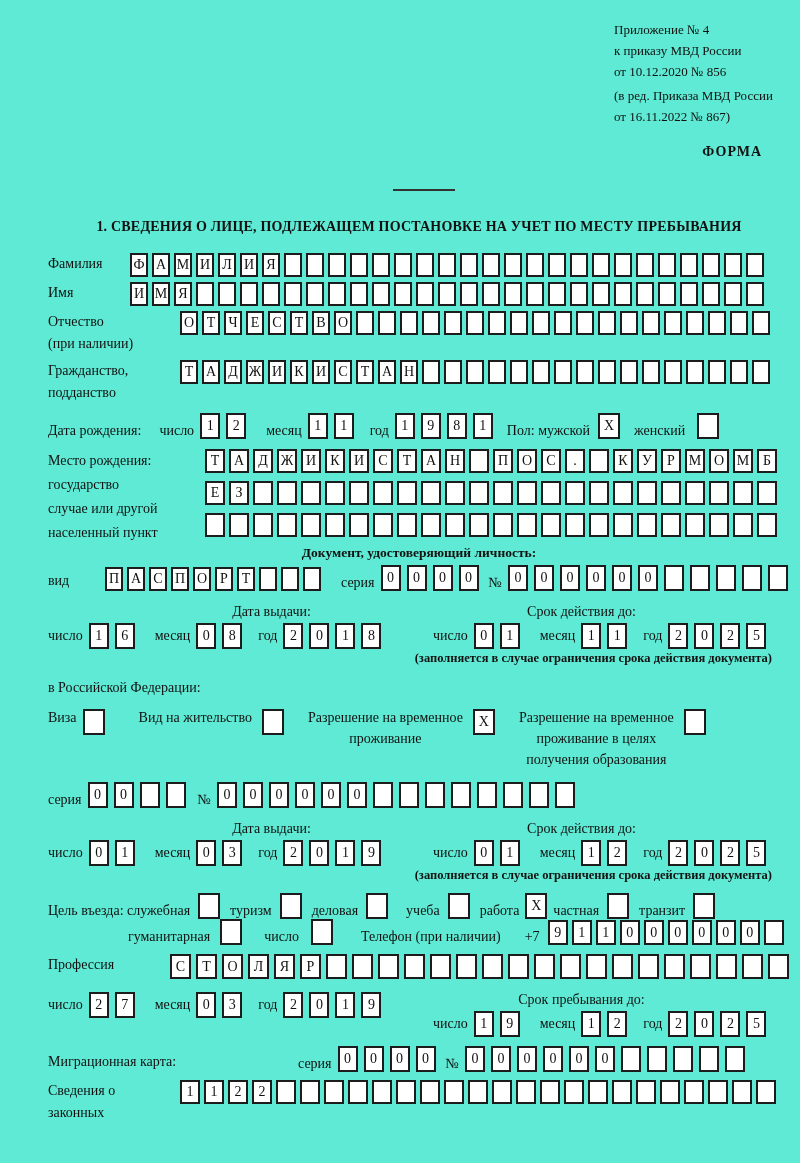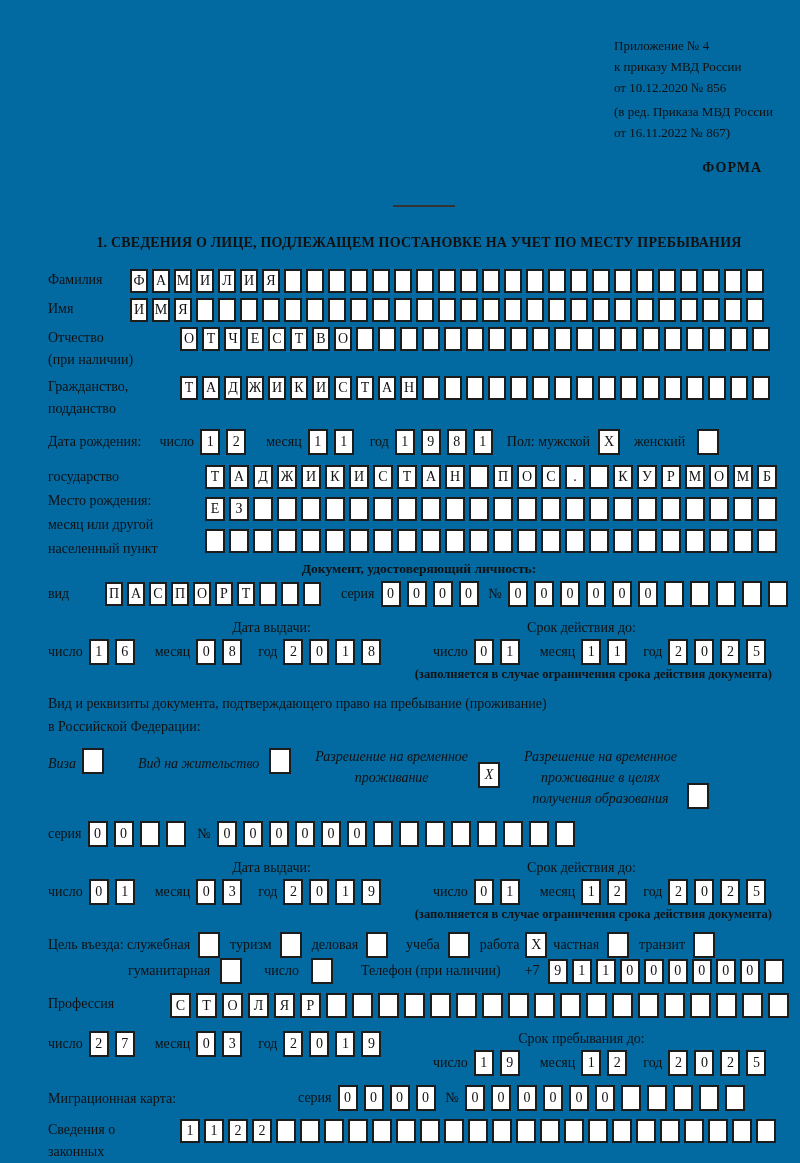--- a/index.html
+++ b/index.html
@@ -1,17 +1,17 @@
 <!DOCTYPE html>
 <html><head>
 <meta charset="utf-8">
 <style>
   html,body{margin:0;padding:0;background:#fff;}
   body{width:800px;height:1163px;color:#111;font-family:"Liberation Serif",serif;font-size:14px;overflow:hidden;}
-  .page{position:relative;box-sizing:border-box;width:800px;height:1163px;padding:36px 10px 0 48px;background:#0369a1;}
+  .page{position:relative;box-sizing:border-box;width:800px;height:1163px;padding:20px 10px 0 48px;background:#5eead4;}
 
   
   .appendix{margin-left:566px;width:200px;font-size:13px;line-height:1.6;}
   .edition{margin-top:4px;}
   .forma{text-align:right;margin:16px 28px 0 0;font-weight:700;font-size:14px;letter-spacing:1px;}
 
   
   .title{text-align:center;font-weight:700;font-size:15px;line-height:1.7;margin-top:14px;letter-spacing:.3px;}
   .uline{display:inline-block;width:62px;height:14px;border-bottom:2px solid #333;margin-left:10px;}
   .sect{margin-top:20px;font-weight:700;font-size:14px;text-align:center;letter-spacing:.2px;}
@@ -26,36 +26,36 @@
   .cells{display:flex;flex-wrap:nowrap;}
   .cells .cell{box-sizing:border-box;display:inline-flex;align-items:center;justify-content:center;
     width:18px;height:24px;border:2px solid #1c1c1c;margin-right:4px;font-size:14px;background:#fff;}
   .cells.c24 .cell{width:20px;}
   .cells.c26 .cell{width:21px;height:25px;margin-right:5px;}
   .cells.num .cell{width:20px;height:26px;margin-right:6px;}
   .cells.ph .cell{width:20px;height:25px;margin-right:4px;}
   .cells.chk .cell{width:22px;height:26px;margin-right:0;}
 
   
-  .inline{display:flex;align-items:center;margin-top:10px;}
+  .inline{display:flex;align-items:flex-end;margin-top:10px;}
   .dl{margin:0 6px 0 0;}
   .ml{margin-left:14px;}
   .ml2{margin-left:10px;}
   .heading-c{font-weight:700;text-align:center;margin-top:8px;font-size:13.5px;}
 
   .dates{display:flex;margin-top:13px;}
   .dcol{width:372px;}
   .dcolR{margin-left:28px;}
   .dtitle{text-align:center;margin-bottom:3px;padding-left:90px;}
   .dcolR .dtitle{padding-left:0;padding-right:60px;}
   .dline{display:flex;align-items:center;}
   .fnote{font-size:12.5px;font-weight:600;text-align:right;margin:2px 18px 0 0;}
 
   .opts{display:flex;align-items:flex-start;margin-top:8px;}
-  .opt{display:flex;align-items:flex-end;font-style:italic;}
+  .opt{display:flex;align-items:flex-start;}
   .olbl{line-height:1.5;}
   .olbl.c{text-align:center;}
   .opt .cells{margin-left:10px;margin-top:2px;}
 </style>
 </head>
 <body>
 
 <div class="page">
 
   <div class="appendix">
@@ -242,23 +242,23 @@
         <span class="cell">X</span>
       </span>
     <span style="margin-left:14px">женский</span>
     <span class="cells chk" style="margin-left:12px">
         <span class="cell"></span>
       </span>
   </div>
 
   <div class="row" style="margin-top:10px">
     <div class="lbl w157" style="line-height:24px">
+      <div>Место рождения:</div>
       <div>государство</div>
-      <div>Место рождения:</div>
-      <div>месяц или другой</div>
+      <div>случае или другой</div>
       <div>населенный пункт</div>
     </div>
     <div class="cellrows">
       <div class="cells c24">
           <span class="cell">Т</span>
           <span class="cell">А</span>
           <span class="cell">Д</span>
           <span class="cell">Ж</span>
           <span class="cell">И</span>
           <span class="cell">К</span>
@@ -417,21 +417,20 @@
             <span class="cell">0</span>
             <span class="cell">2</span>
             <span class="cell">5</span>
           </span>
       </div>
     </div>
   </div>
   <div class="fnote">(заполняется в случае ограничения срока действия документа)</div>
 
   <div style="margin-top:10px;line-height:1.65">
-    <div>Вид и реквизиты документа, подтверждающего право на пребывание (проживание)</div>
     <div>в Российской Федерации:</div>
   </div>
 
   <div class="opts">
     <div class="opt">
       <span class="olbl">Виза</span>
       <span class="cells chk" style="margin-left:6px">
           <span class="cell"></span>
         </span>
     </div>

